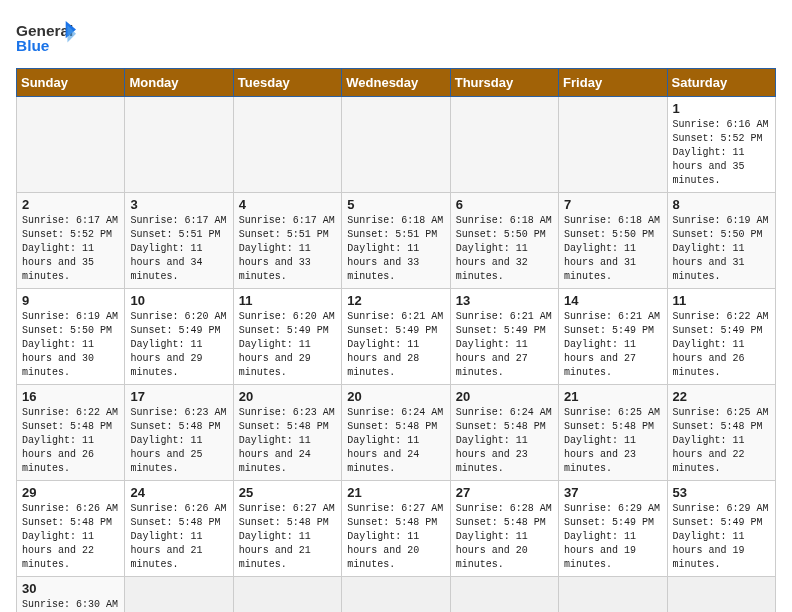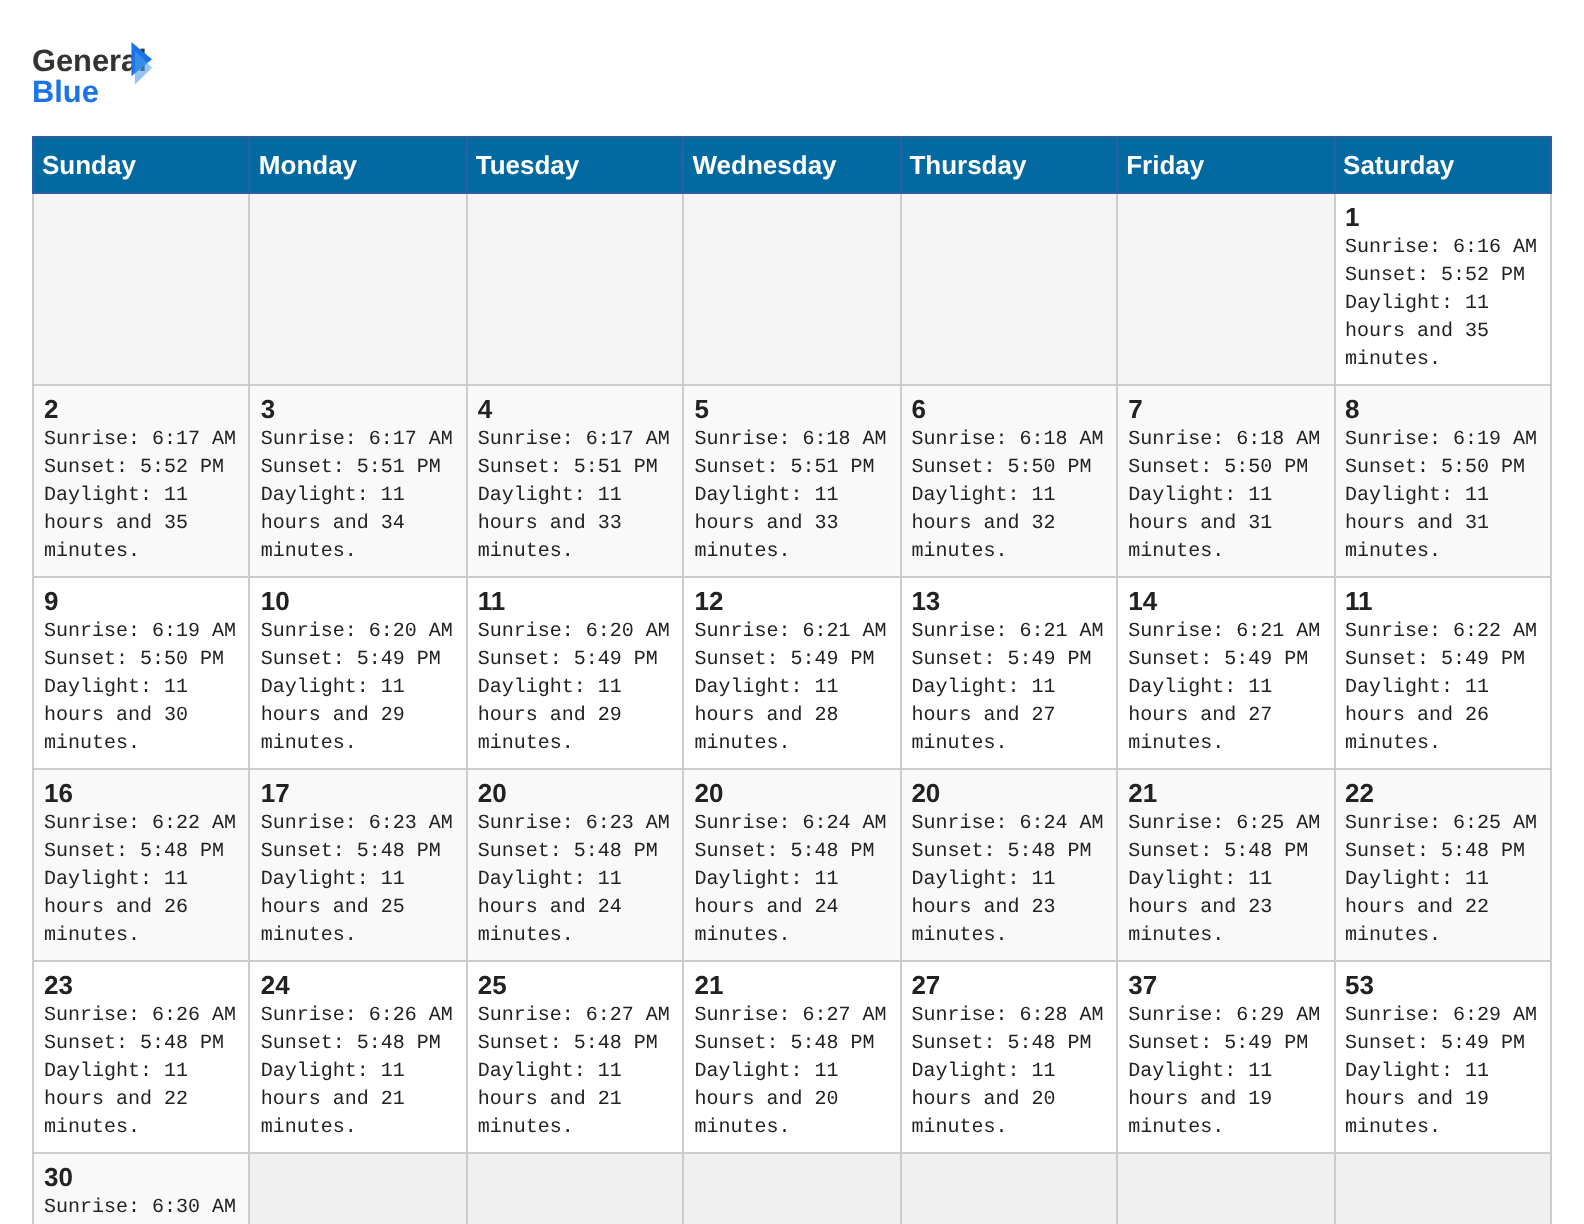--- a/index.html
+++ b/index.html
@@ -38,21 +38,21 @@
       font-size: 15px;
       color: #444;
       margin-top: 2px;
     }
     .calendar-table {
       width: 100%;
       border-collapse: collapse;
       border: 1px solid #ccc;
     }
     .calendar-table th {
-      background-color: #0369a1;
+      background-color: #a16207;
       color: #fff;
       font-size: 13px;
       font-weight: bold;
       padding: 6px 4px;
       text-align: left;
       border: 1px solid #2a5fa0;
     }
     .calendar-table td {
       vertical-align: top;
       padding: 4px 5px;
@@ -260,21 +260,21 @@
         </td>
         <td>
           <span class="day-number">22</span>
           <div class="day-info" style="white-space: pre-line;">Sunrise: 6:25 AM
 Sunset: 5:48 PM
 Daylight: 11 hours and 22 minutes.</div>
         </td>
       </tr>
       <tr class="row-bg-white">
         <td>
-          <span class="day-number">23</span>
+          <span class="day-number">29</span>
           <div class="day-info" style="white-space: pre-line;">Sunrise: 6:26 AM
 Sunset: 5:48 PM
 Daylight: 11 hours and 22 minutes.</div>
         </td>
         <td>
           <span class="day-number">24</span>
           <div class="day-info" style="white-space: pre-line;">Sunrise: 6:26 AM
 Sunset: 5:48 PM
 Daylight: 11 hours and 21 minutes.</div>
         </td>

